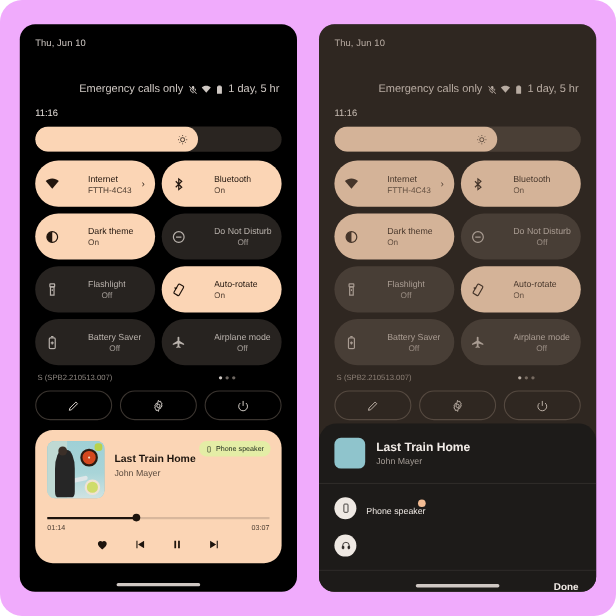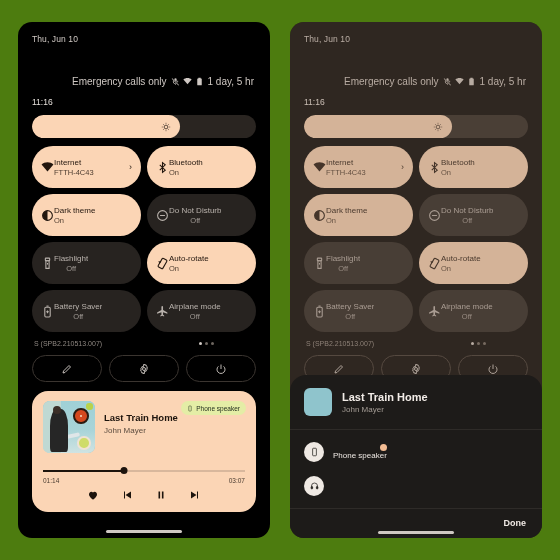--- a/index.html
+++ b/index.html
@@ -2,21 +2,21 @@
 <html style="--accent: #fbd5b5;"><head>
 <meta charset="utf-8">
 <style>
   * { box-sizing: border-box; margin: 0; padding: 0; }
   html, body {
     width: 560px; height: 560px;
     background: #ffffff;
     font-family: "Liberation Sans", sans-serif;
     overflow: hidden;
   }
-  .stage { position: relative; width: 560px; height: 560px; background: #4d7c0f; }
+  .stage { position: relative; width: 560px; height: 560px; background: #f0abfc; border-radius: 20px; }
 
   .phone {
     position: absolute; top: 22px; width: 252px; height: 516px;
     background: #000000; border-radius: 14px; overflow: hidden;
   }
   .phone.left  { left: 18px; }
   .phone.right { left: 290px; }
 
   .screen { position: relative; width: 100%; height: 100%; }
 
@@ -50,21 +50,21 @@
   }
   .brightness .bicon svg { width: 10px; height: 10px; display:block; }
 
   
   .tiles {
     display: grid; grid-template-columns: 1fr 1fr; gap: 6px;
     padding: 8px 14px 0 14px;
   }
   .tile {
     position: relative; height: 42px; border-radius: 21px;
-    display: flex; align-items: center; padding: 0 9px; gap: 0;
+    display: flex; align-items: center; padding: 0 9px; gap: 26px;
   }
   .tile.on  { background: var(--accent); }
   .tile.off { background: #272320; }
   .tile .ticon { width: 13px; height: 13px; flex: 0 0 13px; }
   .tile .ticon svg { width: 13px; height: 13px; display:block; }
   .tile.on  .ticon, .tile.on  .tlabel { color: #22160e; }
   .tile.off .ticon, .tile.off .tlabel { color: #b9b2ac; text-align: center; }
   .tlabel { display: flex; flex-direction: column; gap: 1px; min-width: 0; }
   .tlabel .t1 { font-size: 8px; font-weight: 500; white-space: nowrap; overflow: hidden; text-overflow: ellipsis; }
   .tlabel .t2 { font-size: 7.5px; opacity: .82; white-space: nowrap; overflow: hidden; text-overflow: ellipsis; }
@@ -149,21 +149,21 @@
     width: 20px; height: 20px; border-radius: 50%; background: #efe9e3;
     display: flex; align-items: center; justify-content: center; flex: 0 0 20px; color: #23201d;
   }
   .devicon svg { width: 9px; height: 10px; display: block; }
   .devmain { flex: 1; min-width: 0; padding-top: 2px; }
   .devname { font-size: 8px; color: #ece6e1; }
   .devname.dim { color: #ddd5cf; }
   .volrow { position: relative; height: 8px; margin-top: 7px; }
   .voltrack { position: absolute; left: 0; right: 0; top: 3px; height: 1.5px; background: #e8c4a8; }
   .volthumb { position: absolute; top: 0; right: 0; width: 7px; height: 7px; border-radius: 50%; background: #f3bc93; }
-  .dlg-foot { display: flex; justify-content: flex-end; padding: 9px 16px 10px 16px; }
+  .dlg-foot { display: flex; justify-content: flex-end; padding: 9px 16px 0 16px; }
   .donebtn { font-size: 9px; color: #f0eae5; font-weight: 600; }
 
   
   .art .sky { position:absolute; inset:0; background: linear-gradient(180deg,#9fd0d6 0%,#a8d4d8 55%,#cfe3e2 100%); }
   .art .wall { position:absolute; left:0; top:0; width:34%; height:100%; background:#bfd9d3; }
   .art .person { position:absolute; left:14%; bottom:2%; width:34%; height:82%; background:#262626; border-radius:40% 40% 12% 12%; }
   .art .head { position:absolute; left:20%; top:10%; width:15%; height:15%; border-radius:50%; background:#3b2f28; }
   .art .guitar { position:absolute; left:20%; bottom:26%; width:52%; height:8%; background:#dfe6e8; border-radius:3px; transform: rotate(-12deg); }
   .art .disc { position:absolute; right:12%; top:14%; width:30%; height:30%; border-radius:50%; background:#d4481f; border:2px solid #2b1b12; }
   .art .disc:after { content:""; position:absolute; left:38%; top:38%; width:24%; height:24%; border-radius:50%; background:#f3dcc6; }

